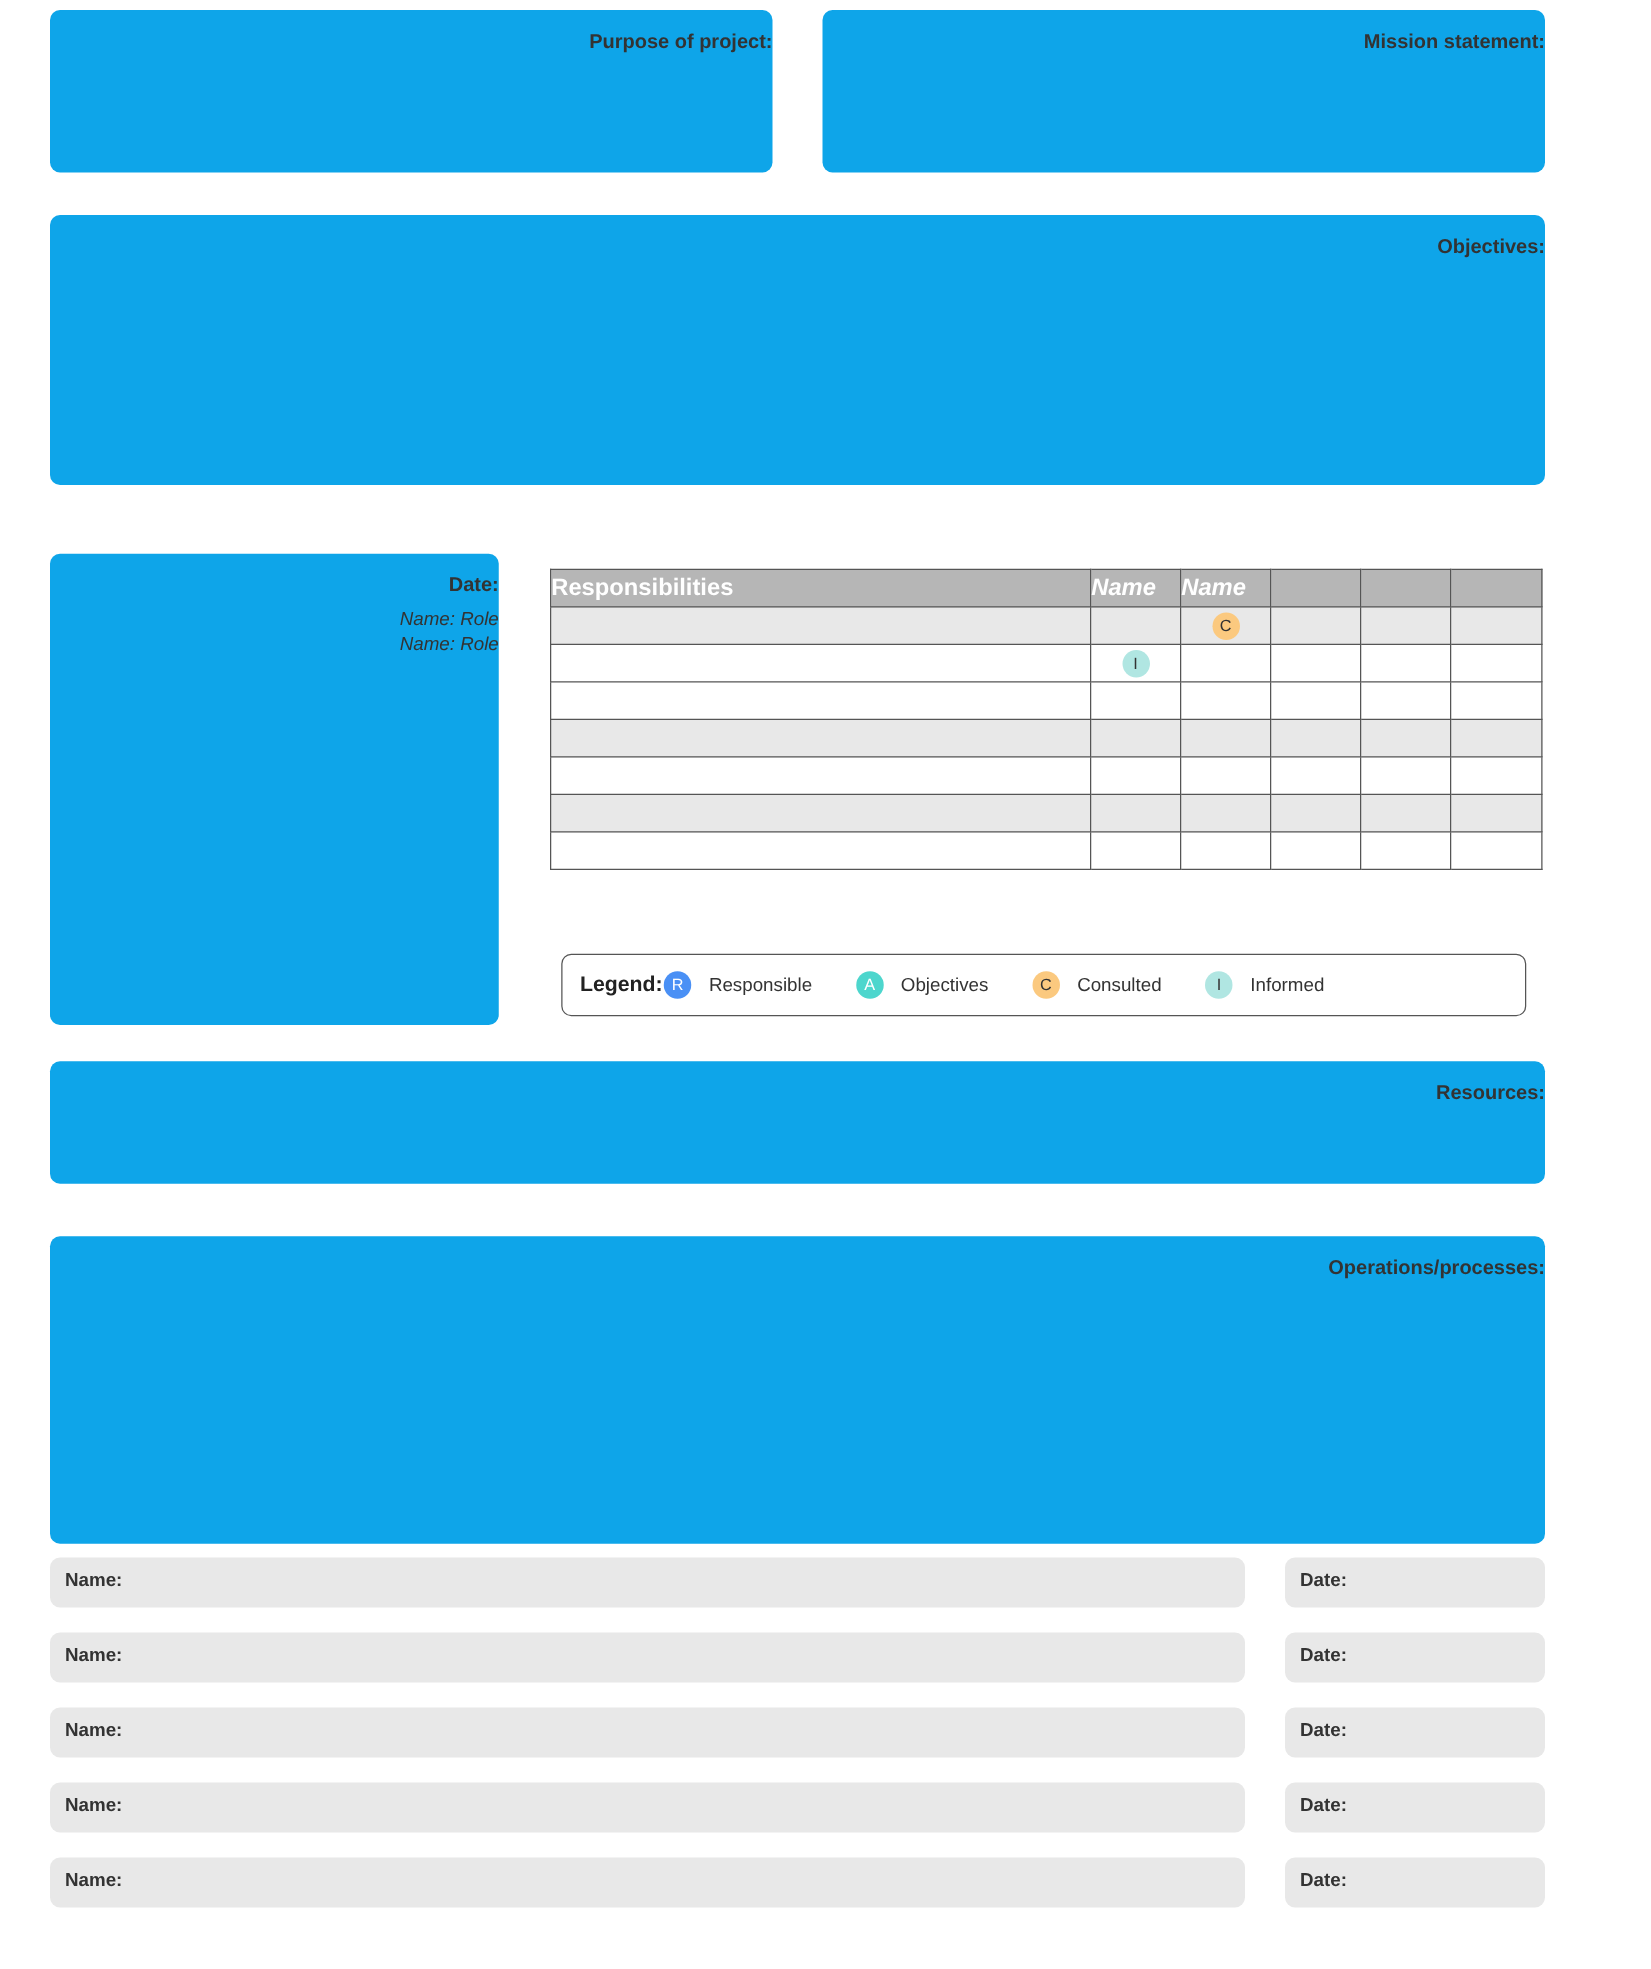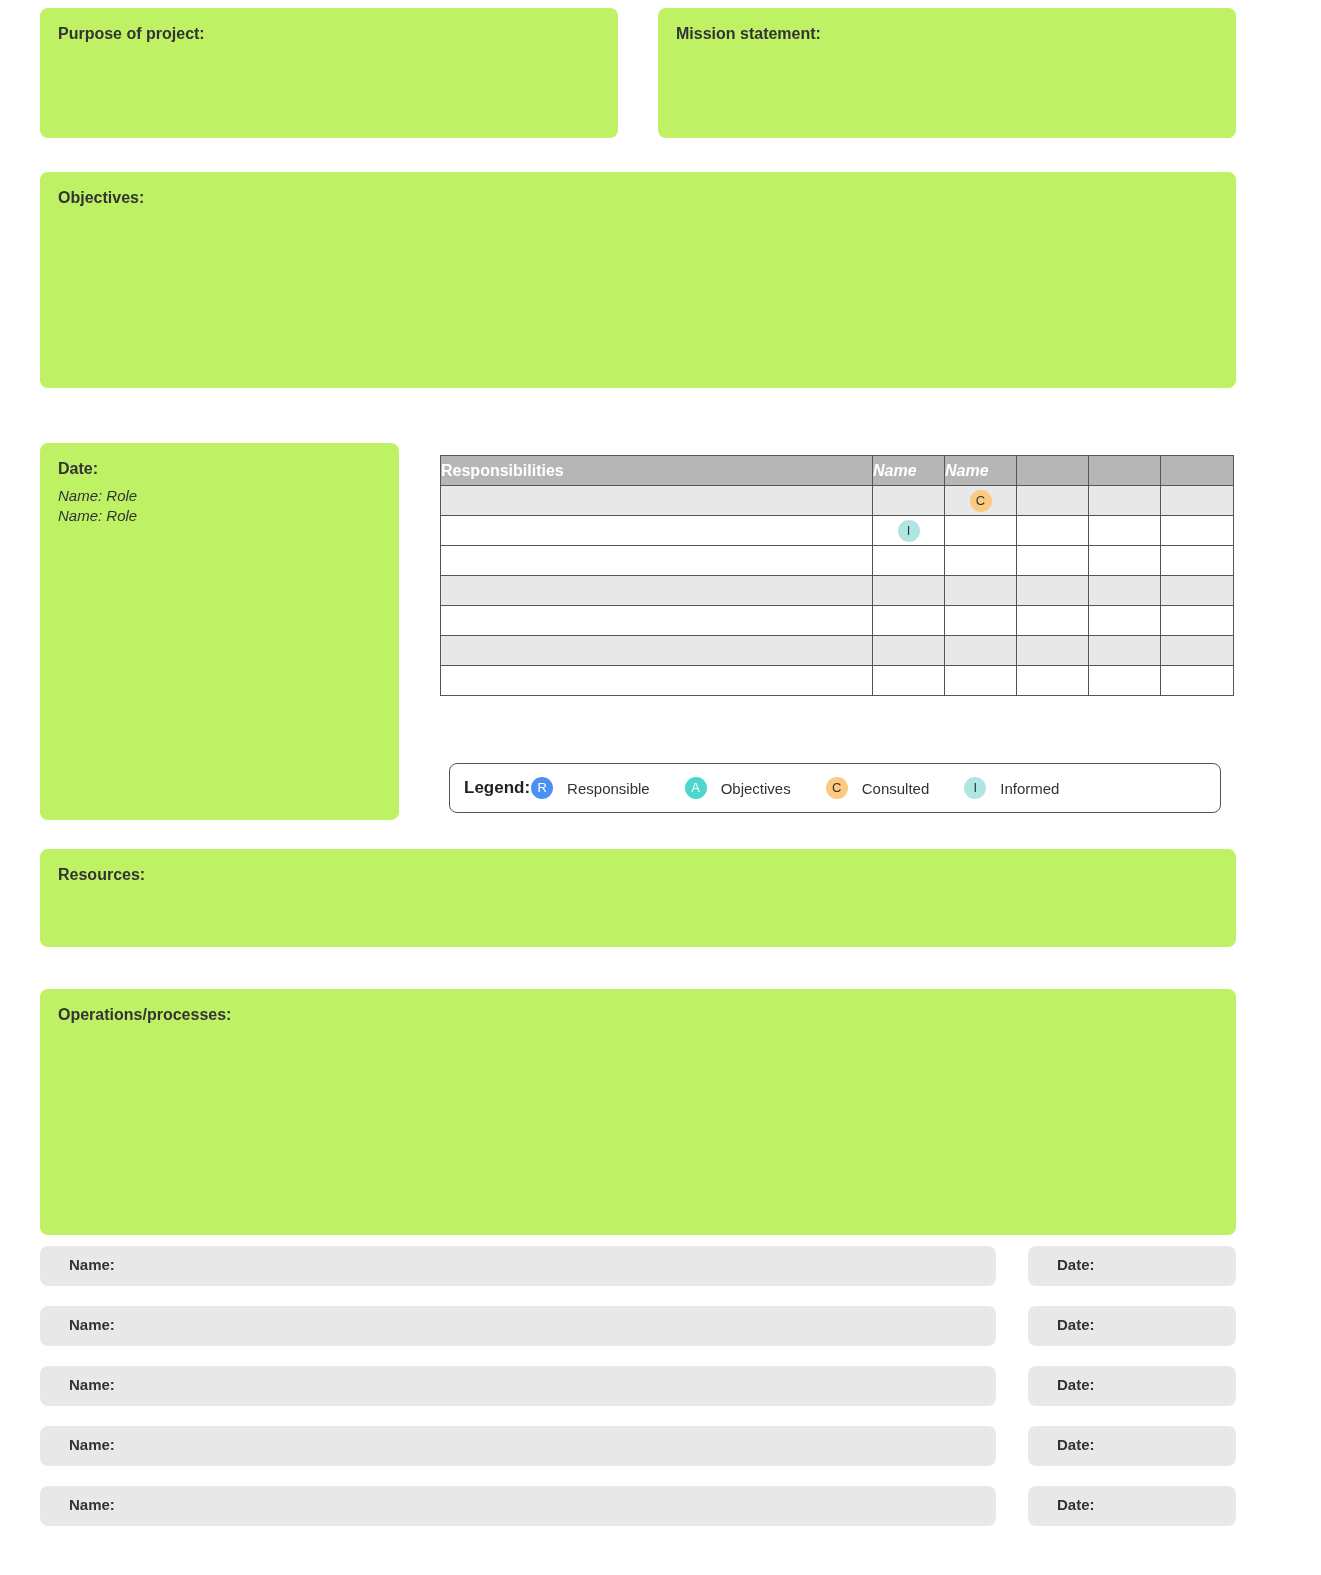--- a/index.html
+++ b/index.html
@@ -10,24 +10,25 @@
   body {
     width: 1321px;
     height: 1575px;
     font-family: "Liberation Sans", sans-serif;
     color: #333333;
     position: relative;
     overflow: hidden;
   }
 
   .panel {
-    background: #bef264;
+    background: #0ea5e9;
     border-radius: 8px;
     position: absolute;
     box-sizing: border-box;
+    text-align: right;
   }
   .panel-label {
     font-size: 16px;
     font-weight: bold;
     color: #333333;
     padding: 16px 0 0 18px;
     line-height: 1.2;
   }
 
   
@@ -61,21 +62,21 @@
   }
   table.resp th, table.resp td {
     border: 1px solid #555555;
     padding: 0;
     height: 30px;
     box-sizing: border-box;
   }
   table.resp thead th {
     background: #b6b6b6;
     color: #ffffff;
-    font-size: 16px;
+    font-size: 19px;
     font-weight: bold;
     text-align: left;
     height: 30px;
     vertical-align: middle;
   }
   th.col-resp { padding-left: 8px; }
   th.col-name { font-style: italic; padding-left: 8px; }
   table.resp tbody tr.shaded td { background: #e8e8e8; }
   table.resp tbody tr.plain  td { background: #ffffff; }
   td.cell-center { text-align: center; vertical-align: middle; }
@@ -153,21 +154,20 @@
     background: #e8e8e8;
     border-radius: 8px;
     box-sizing: border-box;
   }
   .sig-label {
     font-size: 15px;
     font-weight: bold;
     color: #333333;
     padding: 11px 0 0 12px;
     line-height: 1;
-    margin-left: 17px;
   }
   .sig-r0 { top: 1246px; }
   .sig-r1 { top: 1306px; }
   .sig-r2 { top: 1366px; }
   .sig-r3 { top: 1426px; }
   .sig-r4 { top: 1486px; }
 </style>
 </head>
 <body>
 

